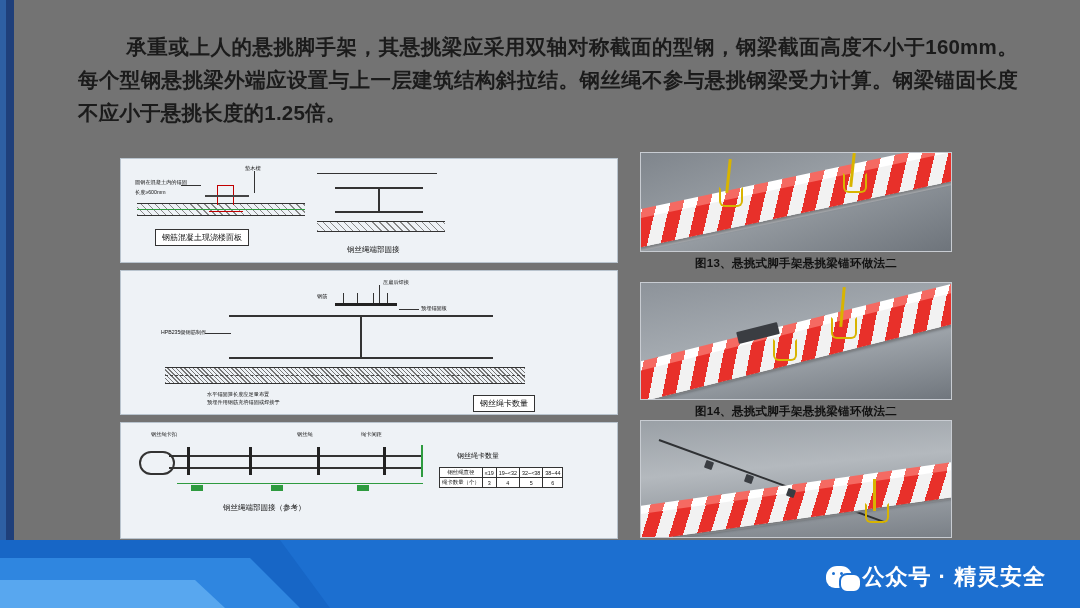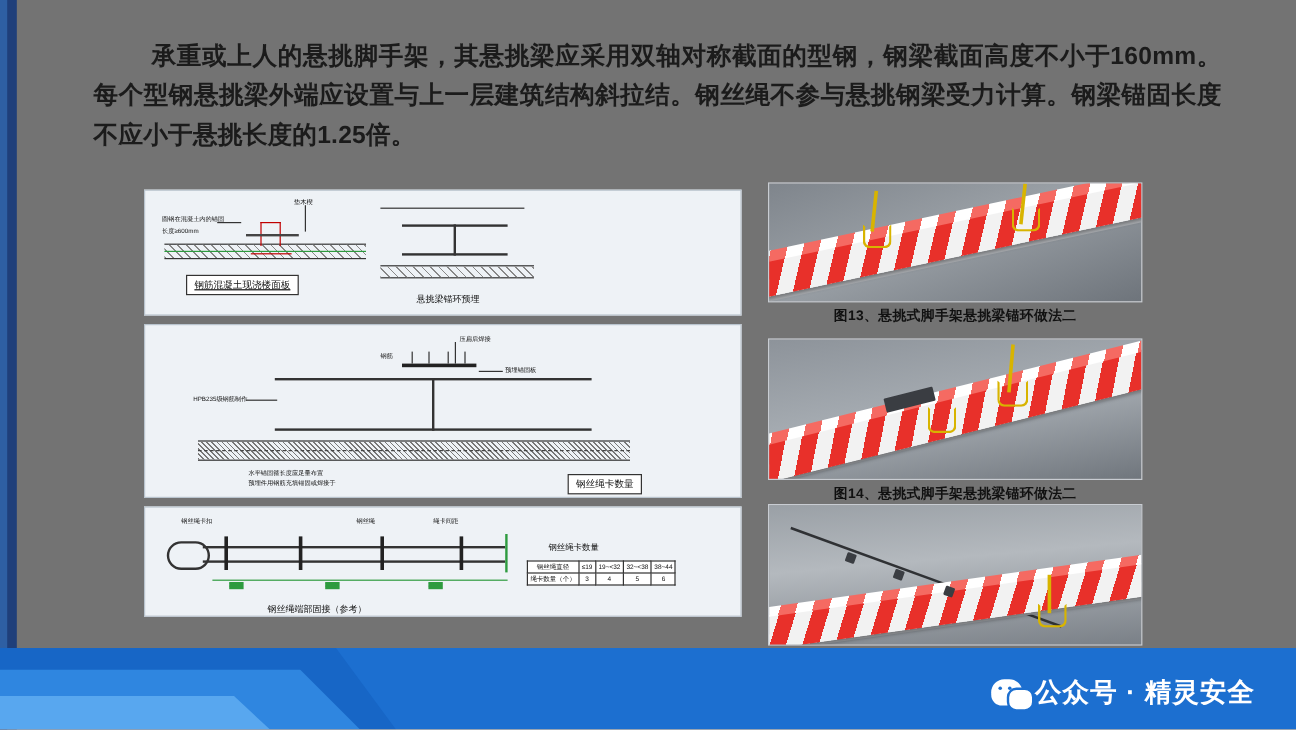--- a/index.html
+++ b/index.html
@@ -59,21 +59,21 @@
   }
   .fig-box {
     position: absolute;
     background: #eef2f6;
     border: 1px solid #b9c4ce;
     box-sizing: border-box;
     overflow: hidden;
   }
   .fig-a { left: 0; top: 0; width: 498px; height: 105px; }
   .fig-b { left: 0; top: 112px; width: 498px; height: 145px; }
-  .fig-c { left: 0; top: 264px; width: 498px; height: 92px; }
+  .fig-c { left: 0; top: 264px; width: 498px; height: 117px; }
 
   
   .lbl {
     position: absolute;
     font-size: 5.2px;
     color: #111;
     white-space: nowrap;
     font-family: "Liberation Sans", sans-serif;
   }
   .hline { position: absolute; background: #333; height: 1px; }
@@ -297,33 +297,33 @@
       <div class="hatch" style="left:16px;top:45px;width:168px;height:11px;"></div>
       <div class="hline grn" style="left:16px;top:50px;width:168px;height:1px;"></div>
 
       <div class="vline red" style="left:96px;top:26px;height:20px;width:1px;"></div>
       <div class="vline red" style="left:112px;top:26px;height:20px;width:1px;"></div>
       <div class="hline red" style="left:96px;top:26px;width:17px;"></div>
       <div class="hline red" style="left:88px;top:52px;width:34px;"></div>
       <div class="hline" style="left:84px;top:36px;width:44px;height:2px;background:#444;"></div>
       <div class="lbl" style="left:92px;top:14px;"></div>
 
-      <div class="caption-box" style="left:34px;top:70px;text-decoration:underline;">钢筋混凝土现浇楼面板</div>
+      <div class="caption-box" style="left:34px;top:70px;">钢筋混凝土现浇楼面板</div>
 
       <div class="hline" style="left:196px;top:14px;width:120px;"></div>
       <div class="lbl" style="left:250px;top:5px;"></div>
       <div class="ibeam" style="left:214px;top:28px;width:88px;height:26px;">
         <div class="flange" style="left:0;top:0;width:88px;"></div>
         <div class="flange" style="left:0;top:24px;width:88px;"></div>
         <div class="web" style="left:43px;top:0;height:26px;"></div>
       </div>
       <div class="hline" style="left:196px;top:62px;width:128px;"></div>
       <div class="hline" style="left:196px;top:72px;width:128px;"></div>
       <div class="hatch" style="left:196px;top:63px;width:128px;height:9px;"></div>
-      <div class="caption-in" style="left:226px;top:86px;">悬挑梁锚环预埋</div>
+      <div class="caption-in" style="left:226px;top:86px;">钢丝绳端部固接</div>
     </div>
 
     <div class="fig-box fig-b">
       <div class="lbl" style="left:262px;top:8px;">压扁后焊接</div>
       <div class="vline" style="left:258px;top:14px;height:18px;"></div>
 
       <div class="lbl" style="left:196px;top:22px;">钢筋</div>
 
       <div class="hline" style="left:214px;top:32px;width:62px;height:3px;background:#222;"></div>
       <div class="vline" style="left:222px;top:22px;height:10px;"></div>

